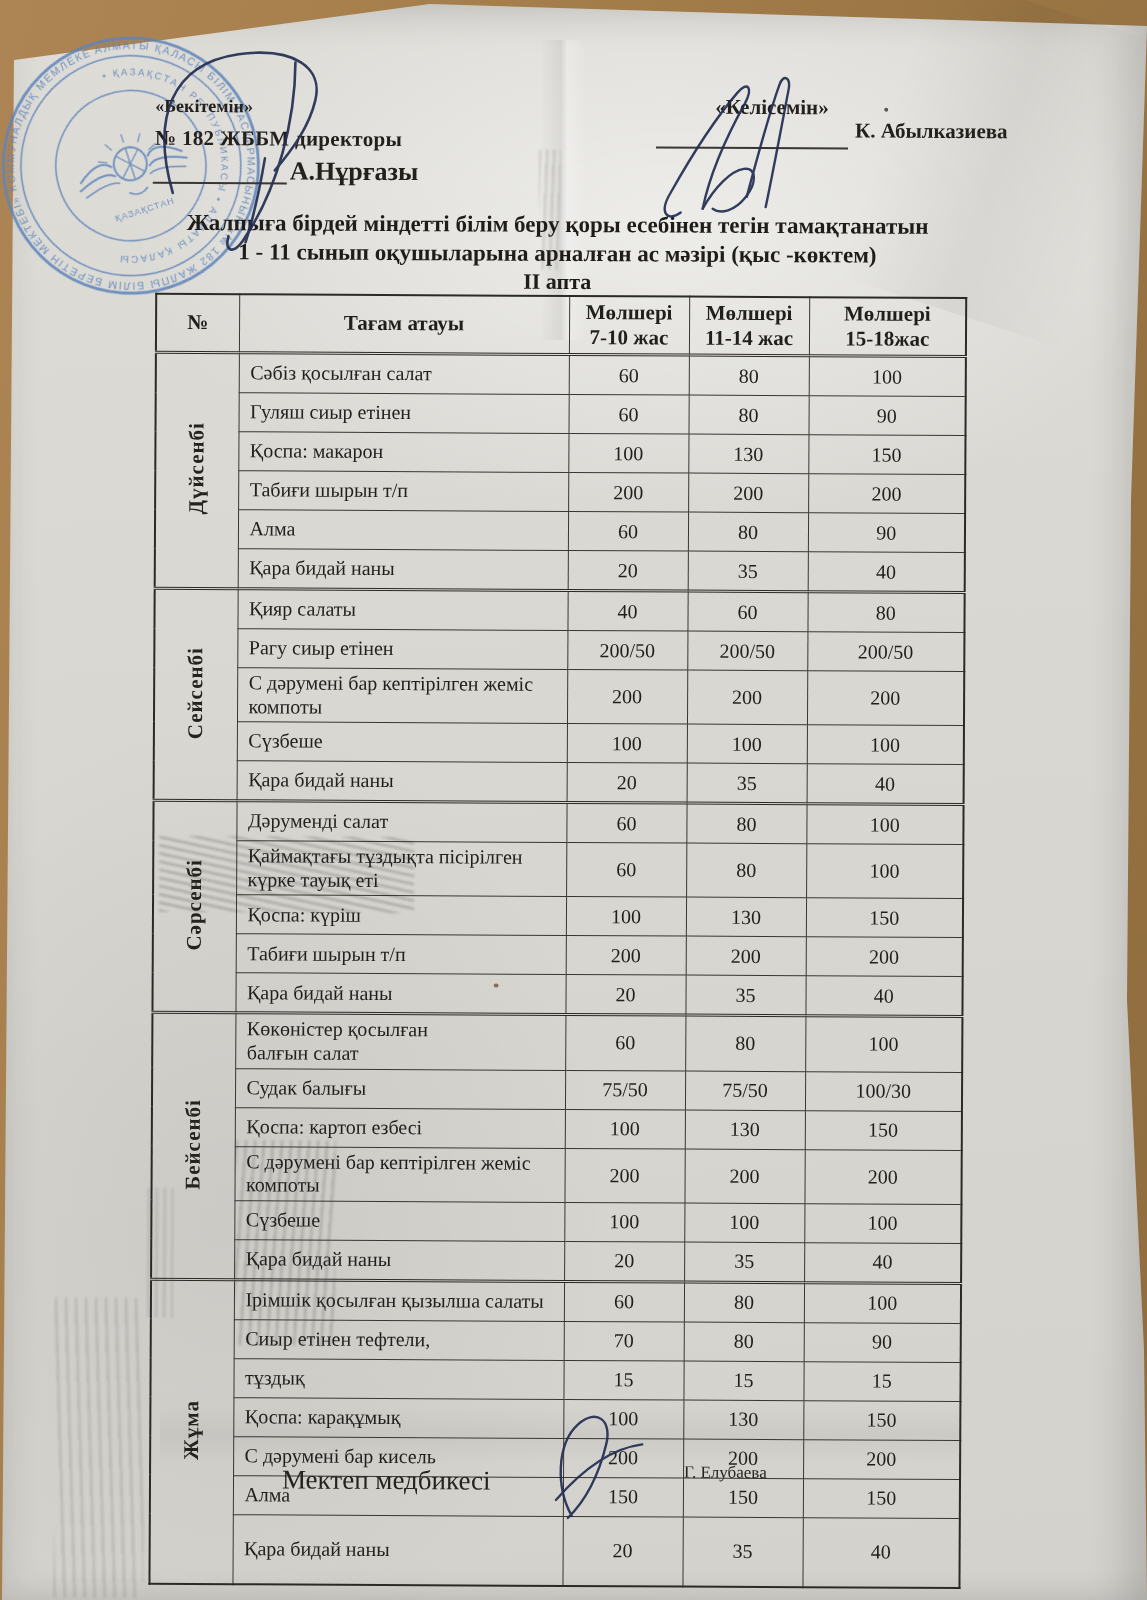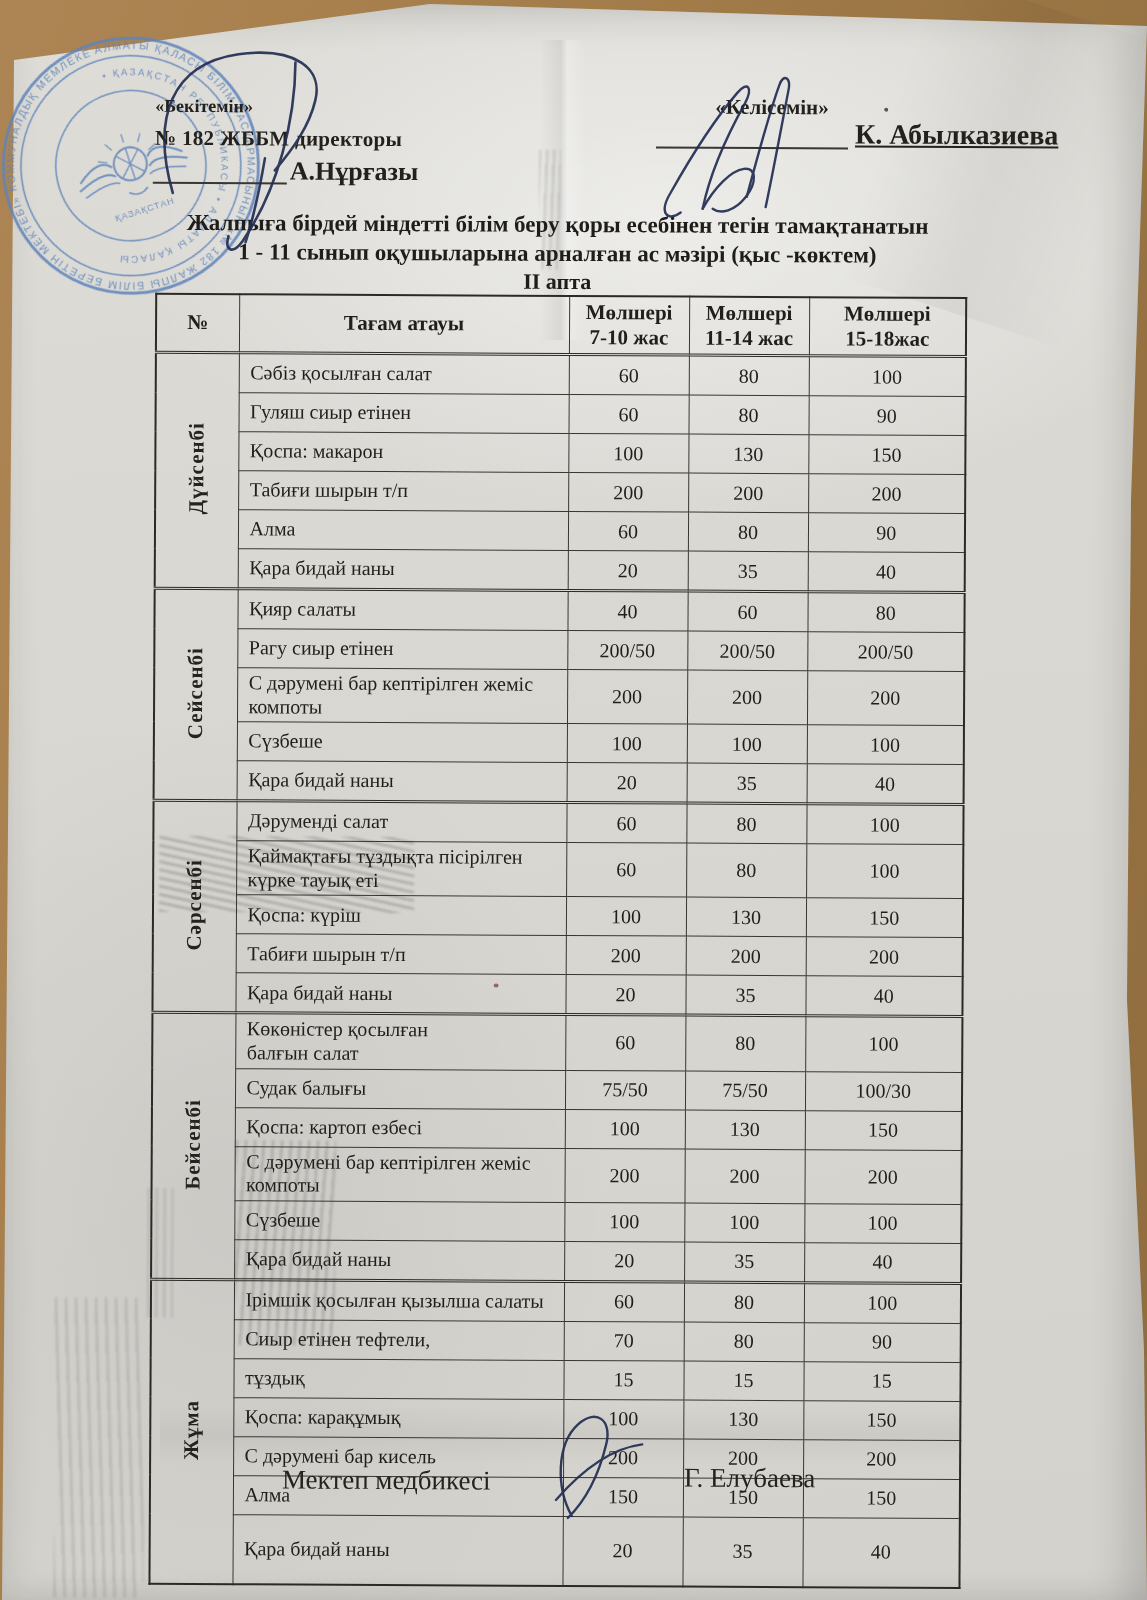--- a/index.html
+++ b/index.html
@@ -30,21 +30,21 @@
   
   .stamp{position:absolute;left:-18px;top:22px;width:292px;height:292px;opacity:.85;
     transform:rotate(-18deg);mix-blend-mode:multiply;filter:blur(.3px);}
 
   
   .hdr{position:absolute;color:#24211d;font-weight:bold;white-space:nowrap;}
   .q-left{left:152px;top:98px;font-size:18px;}
   .org-left{left:152px;top:128px;font-size:21px;letter-spacing:.3px;}
   .name-left{left:287px;top:158px;font-size:26px;}
   .q-right{left:712px;top:94px;font-size:21px;}
-  .name-right{left:852px;top:117px;font-size:28px;text-decoration:underline;}
+  .name-right{left:852px;top:117px;font-size:21px;}
   .sig-line{position:absolute;height:2px;background:#3a3733;}
   .sig-line-left{left:150px;top:184px;width:134px;}
   .sig-line-right{left:653px;top:146px;width:192px;}
 
   
   .title-block{position:absolute;left:140px;top:212px;width:830px;text-align:center;color:#1f1d1a;}
   .title-l1{font-size:23px;font-weight:bold;}
   .title-l2{font-size:23px;font-weight:bold;margin-top:3px;}
   .title-l3{font-size:22px;font-weight:bold;margin-top:2px;}
 
@@ -64,21 +64,21 @@
   td.day-cell{vertical-align:middle;text-align:center;}
   .day-label{display:inline-block;writing-mode:vertical-rl;transform:rotate(180deg);
     font-weight:bold;font-size:21px;letter-spacing:1px;color:#26231f;}
   td.dish-cell{font-size:20px;padding:3px 6px 3px 11px;white-space:pre-line;line-height:1.18;height:32px;}
   td.dish-cell b{font-weight:normal;}
   td.val-cell{font-size:20px;text-align:center;height:32px;}
   tbody.day-block:last-child tr:last-child td{height:62px;}
 
   
   .footer-label{position:absolute;left:286px;top:1466px;font-size:27px;color:#26231f;}
-  .footer-name{position:absolute;left:688px;top:1462px;font-size:27px;color:#26231f;}
+  .footer-name{position:absolute;left:688px;top:1462px;font-size:17px;color:#26231f;}
 
   
   .sig-svg{position:absolute;left:0;top:0;width:1147px;height:1600px;pointer-events:none;}
   .smudge{position:absolute;pointer-events:none;filter:blur(1.2px);}
   .sm1{left:238px;top:1142px;width:100px;height:205px;opacity:.5;
     background:repeating-linear-gradient(94deg,rgba(40,38,36,.38) 0 2px,rgba(40,38,36,0) 3px 9px);}
   .sm2{left:160px;top:838px;width:255px;height:76px;opacity:.55;
     background:repeating-linear-gradient(12deg,rgba(35,33,31,.4) 0 2px,rgba(35,33,31,0) 3px 8px);}
   .sm3{left:58px;top:1300px;width:90px;height:300px;opacity:.4;
     background:repeating-linear-gradient(88deg,rgba(45,43,40,.35) 0 2px,rgba(45,43,40,0) 3px 10px);}

